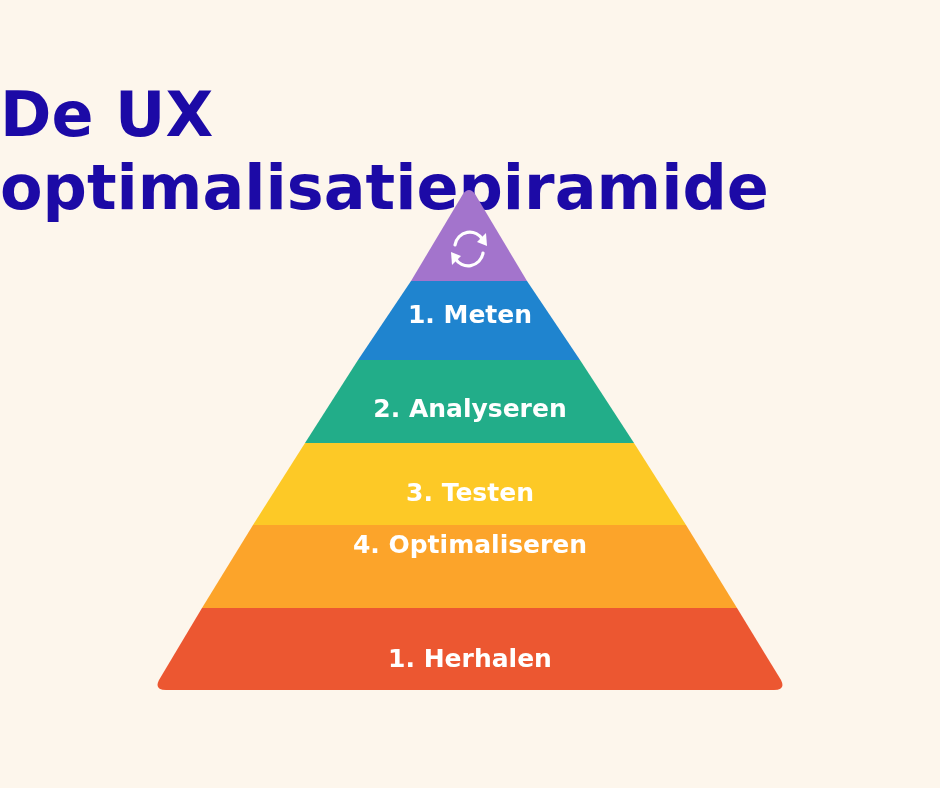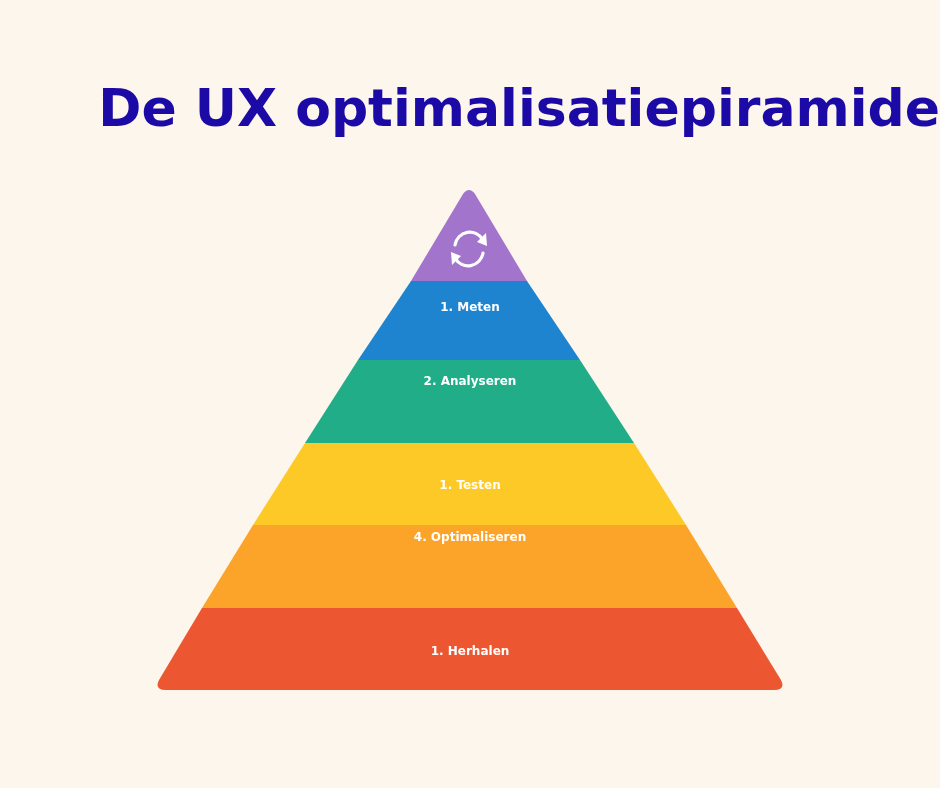--- a/index.html
+++ b/index.html
@@ -1,19 +1,19 @@
 <!DOCTYPE html>
 <html><head>
 <meta charset="utf-8">
 <style>
   html,body{margin:0;padding:0;}
   body{width:940px;height:788px;background:#fdf6ec;position:relative;overflow:hidden;font-family:"DejaVu Sans","Liberation Sans",sans-serif;}
-  .title{position:absolute;left:0;top:78px;width:940px;text-align:right;font-size:52px;font-weight:bold;color:#1c0aa6;letter-spacing:0px;}
+  .title{position:absolute;left:0;top:78px;width:940px;text-align:left;font-size:62px;font-weight:bold;color:#1c0aa6;letter-spacing:0px;}
   svg.pyr{position:absolute;left:0;top:0;}
-  .lbl{position:absolute;left:0;width:940px;text-align:center;color:#fff;font-weight:bold;font-size:12px;}
+  .lbl{position:absolute;left:0;width:940px;text-align:center;color:#fff;font-weight:bold;font-size:25px;}
 </style>
 </head>
 <body>
 
 <div class="title">De UX optimalisatiepiramide</div>
 
 <svg class="pyr" width="940" height="788">
   <path d="M463,194 Q469,186 475,194 L527,281 L411,281 Z" fill="#a374cc"></path>
   <polygon points="411,281 527,281 580,360 358,360" fill="#1f84cf"></polygon>
   <polygon points="358,360 580,360 634,443 305,443" fill="#22ad89"></polygon>
@@ -22,16 +22,16 @@
   <path d="M202,608 L737,608 L781,680 Q786,690 774,690 L166,690 Q154,690 159,680 Z" fill="#ec5731"></path>
   <g fill="none" stroke="#fff" stroke-width="3.2" stroke-linecap="round">
     <path d="M455,245 A15,15 0 0 1 483,240"></path>
     <polygon points="486,233 487,246 477,242" fill="#fff" stroke="none"></polygon>
     <path d="M483,253 A15,15 0 0 1 455,258"></path>
     <polygon points="452,265 451,252 461,256" fill="#fff" stroke="none"></polygon>
   </g>
 </svg>
 
 <div class="lbl" style="top:300px">1. Meten</div>
-<div class="lbl" style="top:374px">2. Analyseren</div>
-<div class="lbl" style="top:478px">1. Testen</div>
+<div class="lbl" style="top:394px">2. Analyseren</div>
+<div class="lbl" style="top:478px">3. Testen</div>
 <div class="lbl" style="top:530px">4. Optimaliseren</div>
 <div class="lbl" style="top:644px">1. Herhalen</div>
 
 </body></html>

